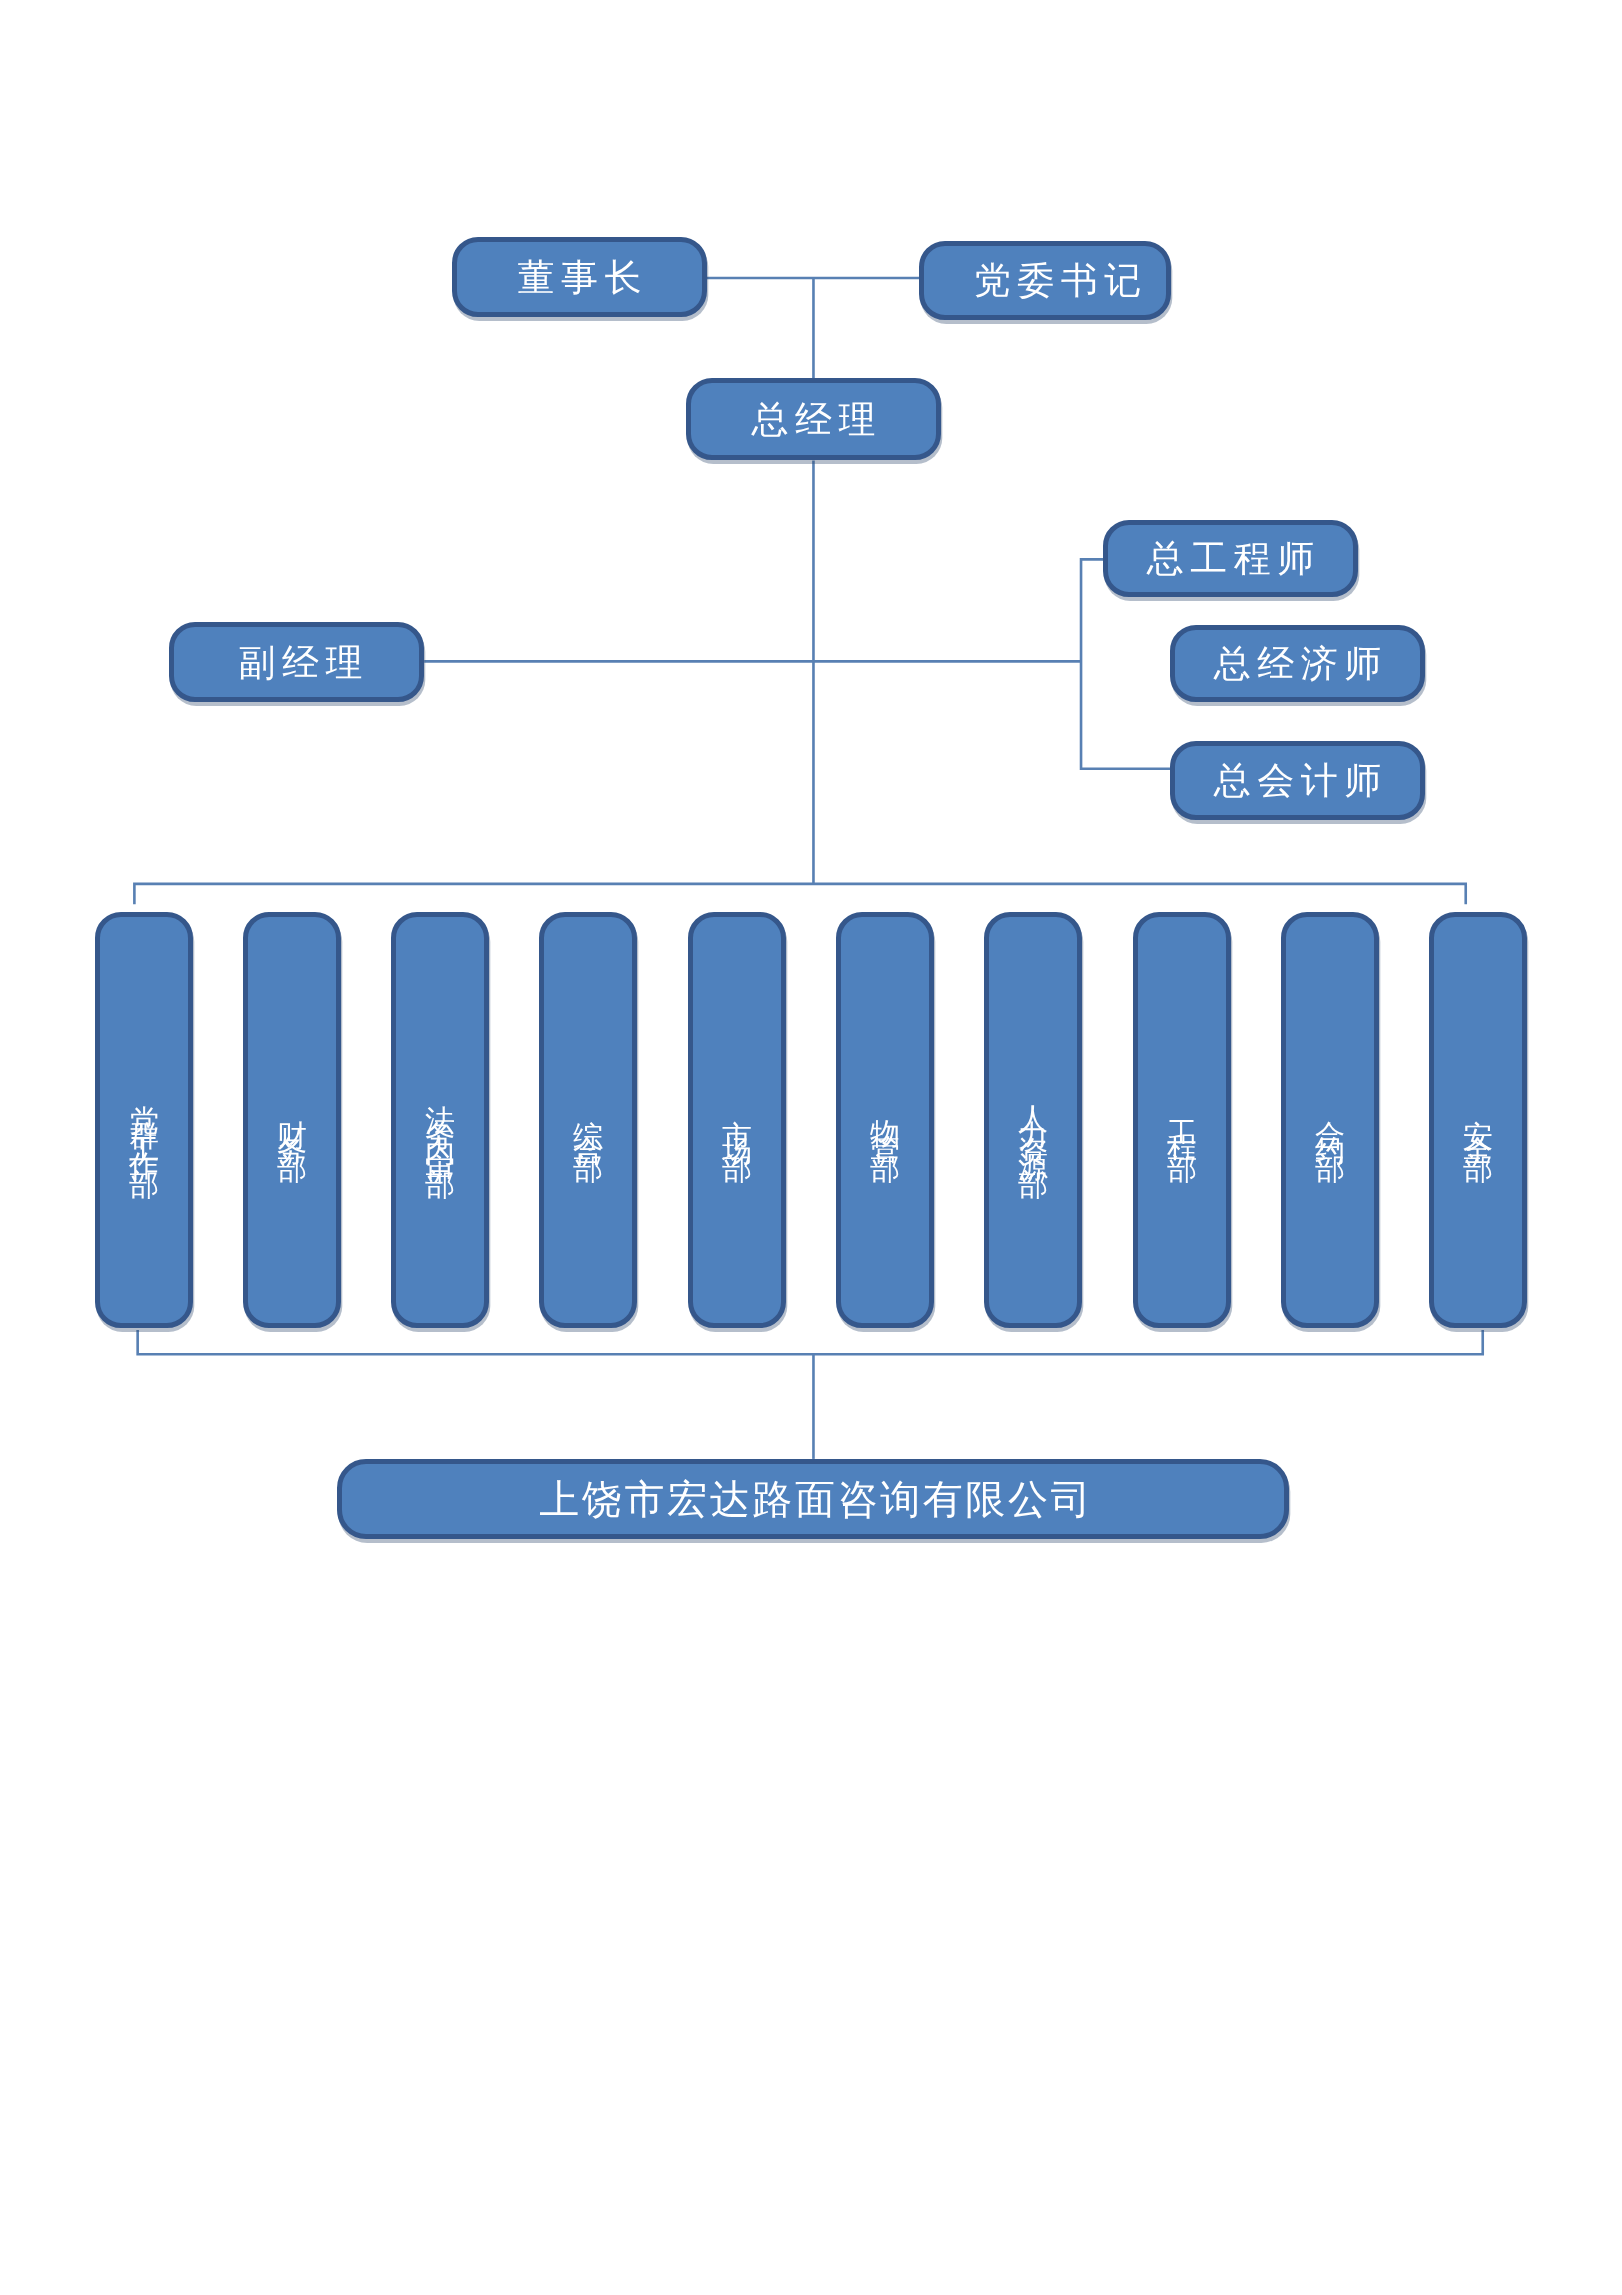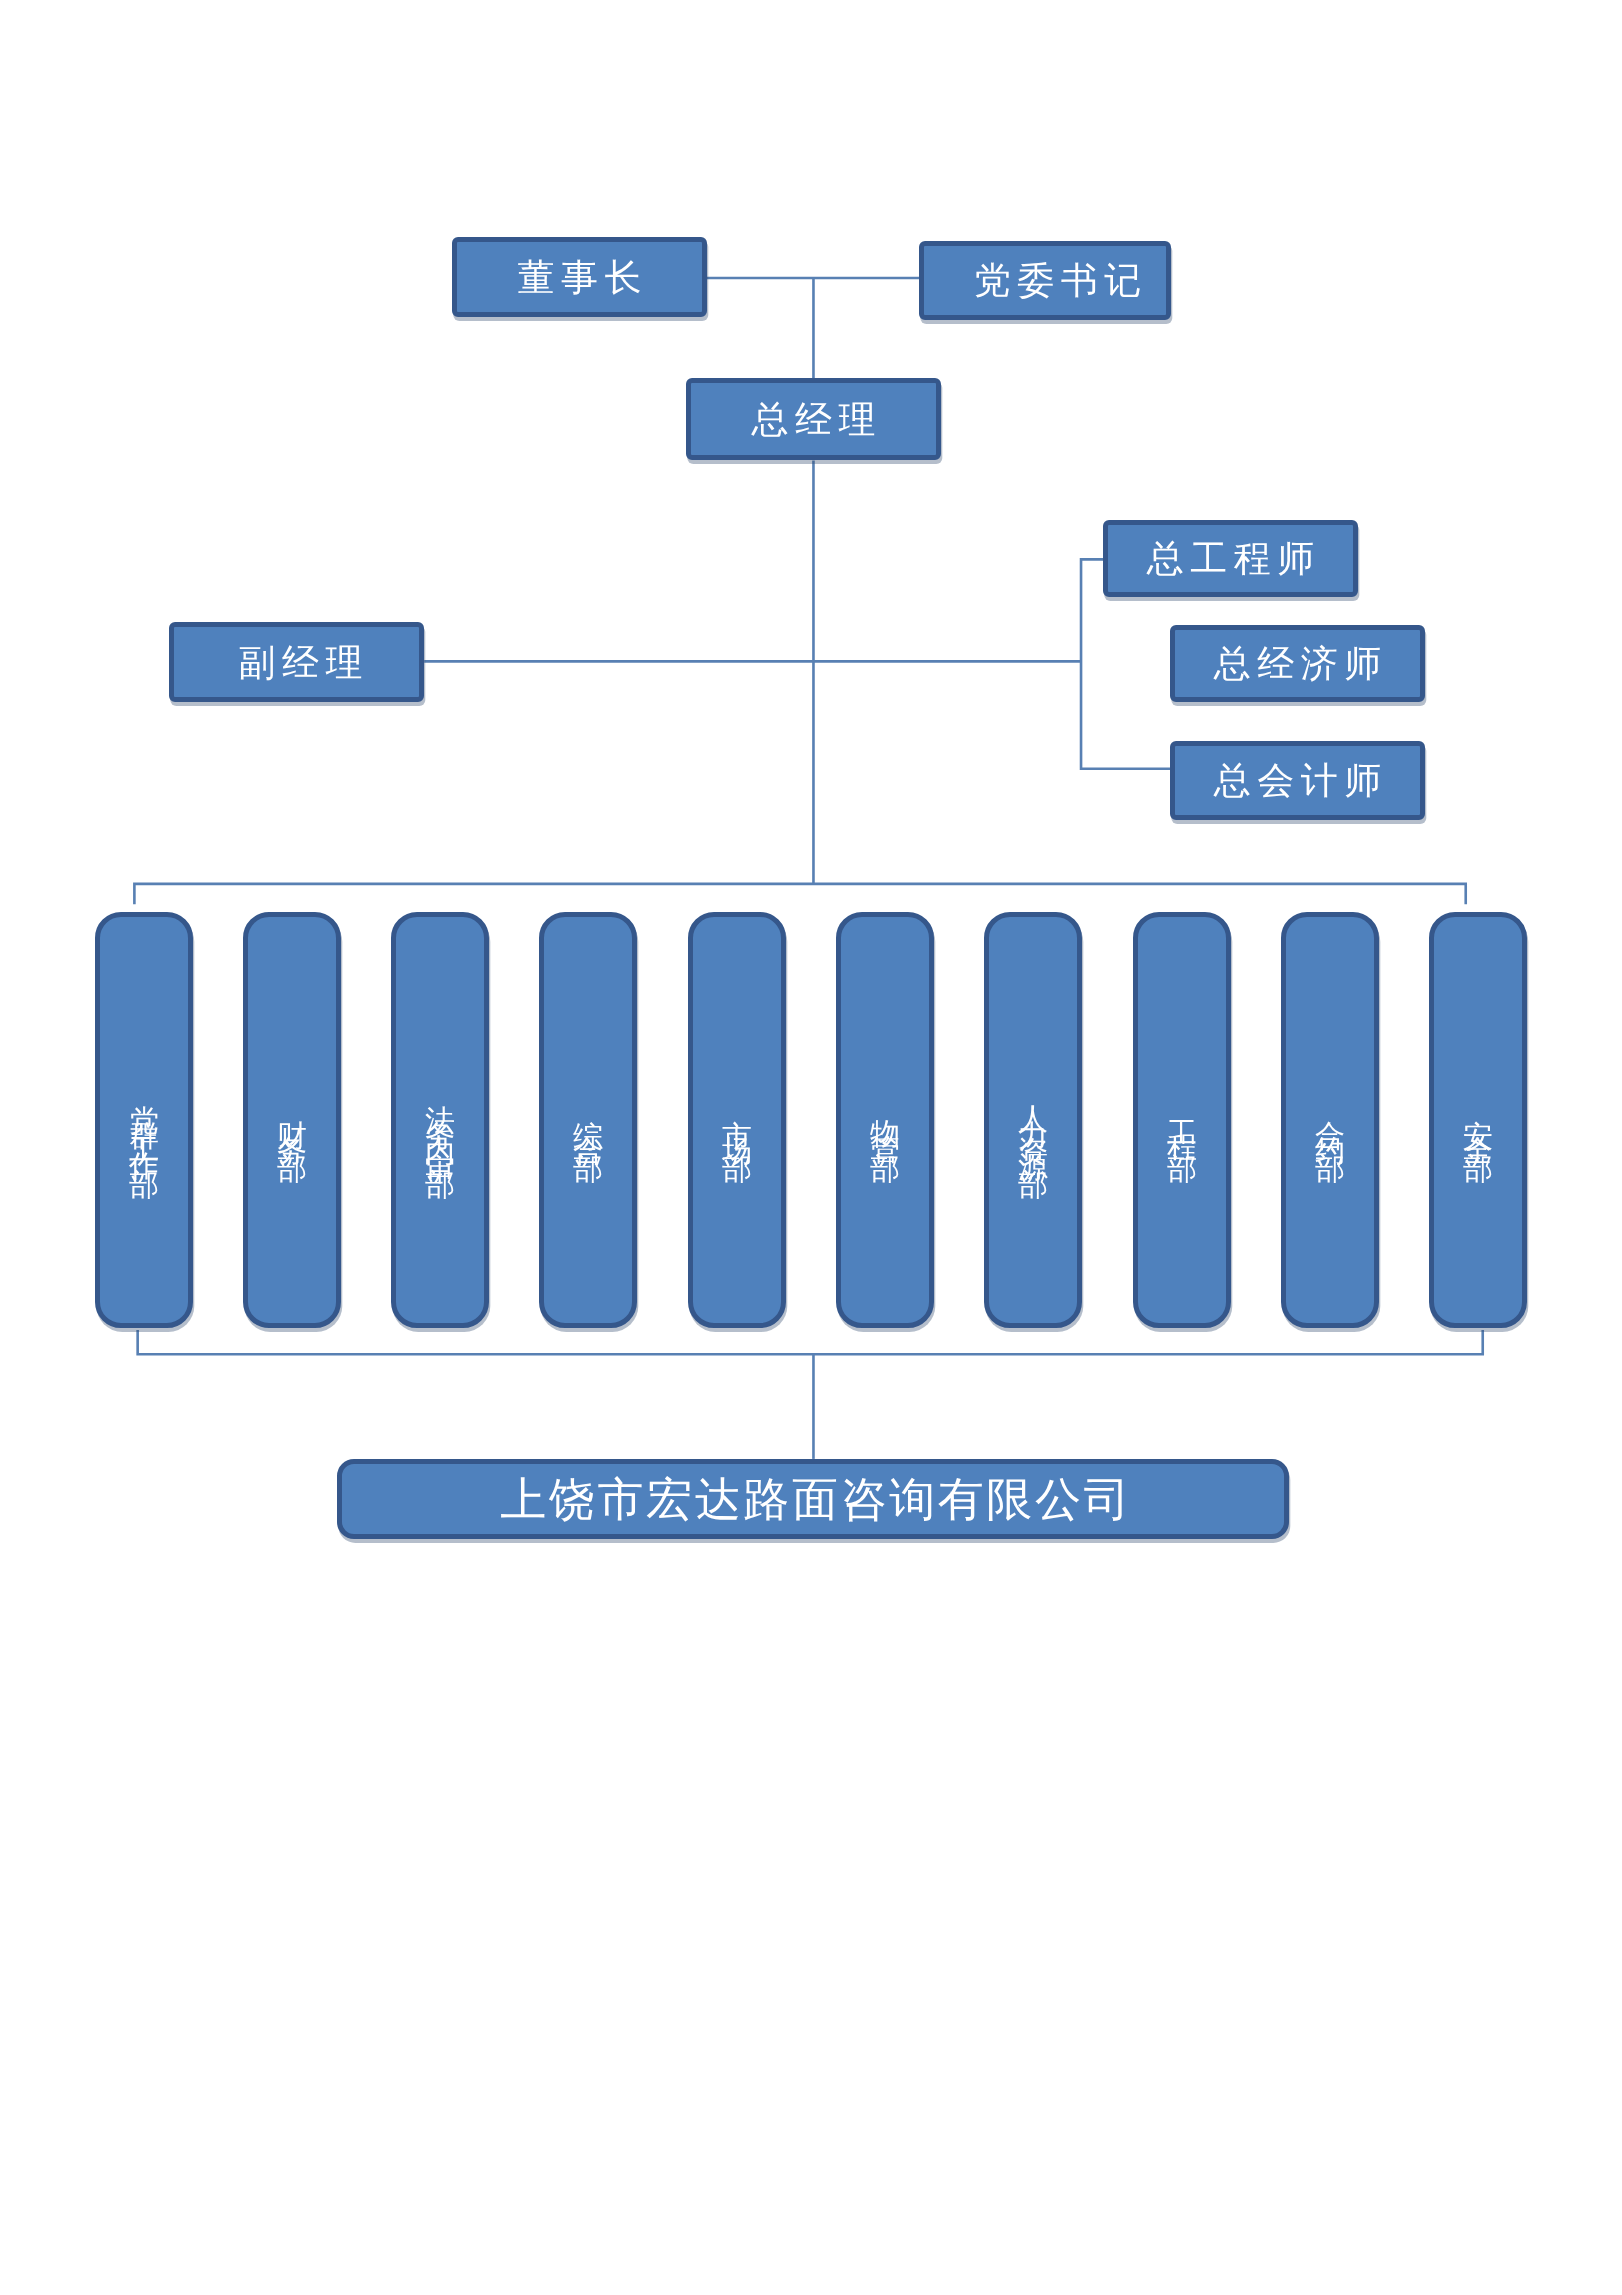--- a/index.html
+++ b/index.html
@@ -34,21 +34,21 @@
     background: var(--node-fill, #4F81BD);
     border: 5.9px solid var(--node-border, #35578B);
     color: var(--node-text, #FFFFFF);
     display: flex;
     align-items: center;
     justify-content: center;
     text-align: center;
     box-shadow: 1.3px 3.9px 0 rgba(43, 69, 106, 0.35);
   }
   .hnode {
-    border-radius: 6px;
+    border-radius: 26px;
     font-size: 37px;
     letter-spacing: 6.5px;
     line-height: 1;
   }
   .hnode span { display: block; white-space: nowrap; text-indent: 6.5px; }
   .dept {
     border-radius: 26px;
     width: 98px;
     height: 416px;
     top: 912px;
@@ -62,21 +62,21 @@
   }
   
   .n-chairman  { left: 452px;  top: 237px;  width: 255px;  height: 80px; }
   .n-party     { left: 919px; top: 241px;  width: 252px;  height: 79px; padding-left: 25px; }
   .n-gm        { left: 686px; top: 378px;  width: 255px;  height: 82px; }
   .n-deputy    { left: 169px;  top: 622px;  width: 255px;  height: 80px; padding-left: 8px; }
   .n-ceng      { left: 1103px; top: 520px;  width: 255px;  height: 77px; }
   .n-cecon     { left: 1170px; top: 625px;  width: 255px;  height: 77px; text-align: right; }
   .n-cacct     { left: 1170px; top: 708px; width: 255px;  height: 79px; margin-top: 33px; }
   .n-company   { left: 337px;  top: 1459px; width: 952px; height: 80px;
-                 font-size: 46px; letter-spacing: 2.6px; border-radius: 17px; }
+                 font-size: 40px; letter-spacing: 2.6px; border-radius: 29px; }
   
   .d0 { left: 95px; }
   .d1 { left: 243px; }
   .d2 { left: 391px; }
   .d3 { left: 539px; }
   .d4 { left: 688px; }
   .d5 { left: 836px; }
   .d6 { left: 984px; }
   .d7 { left: 1133px; }
   .d8 { left: 1281px; }

